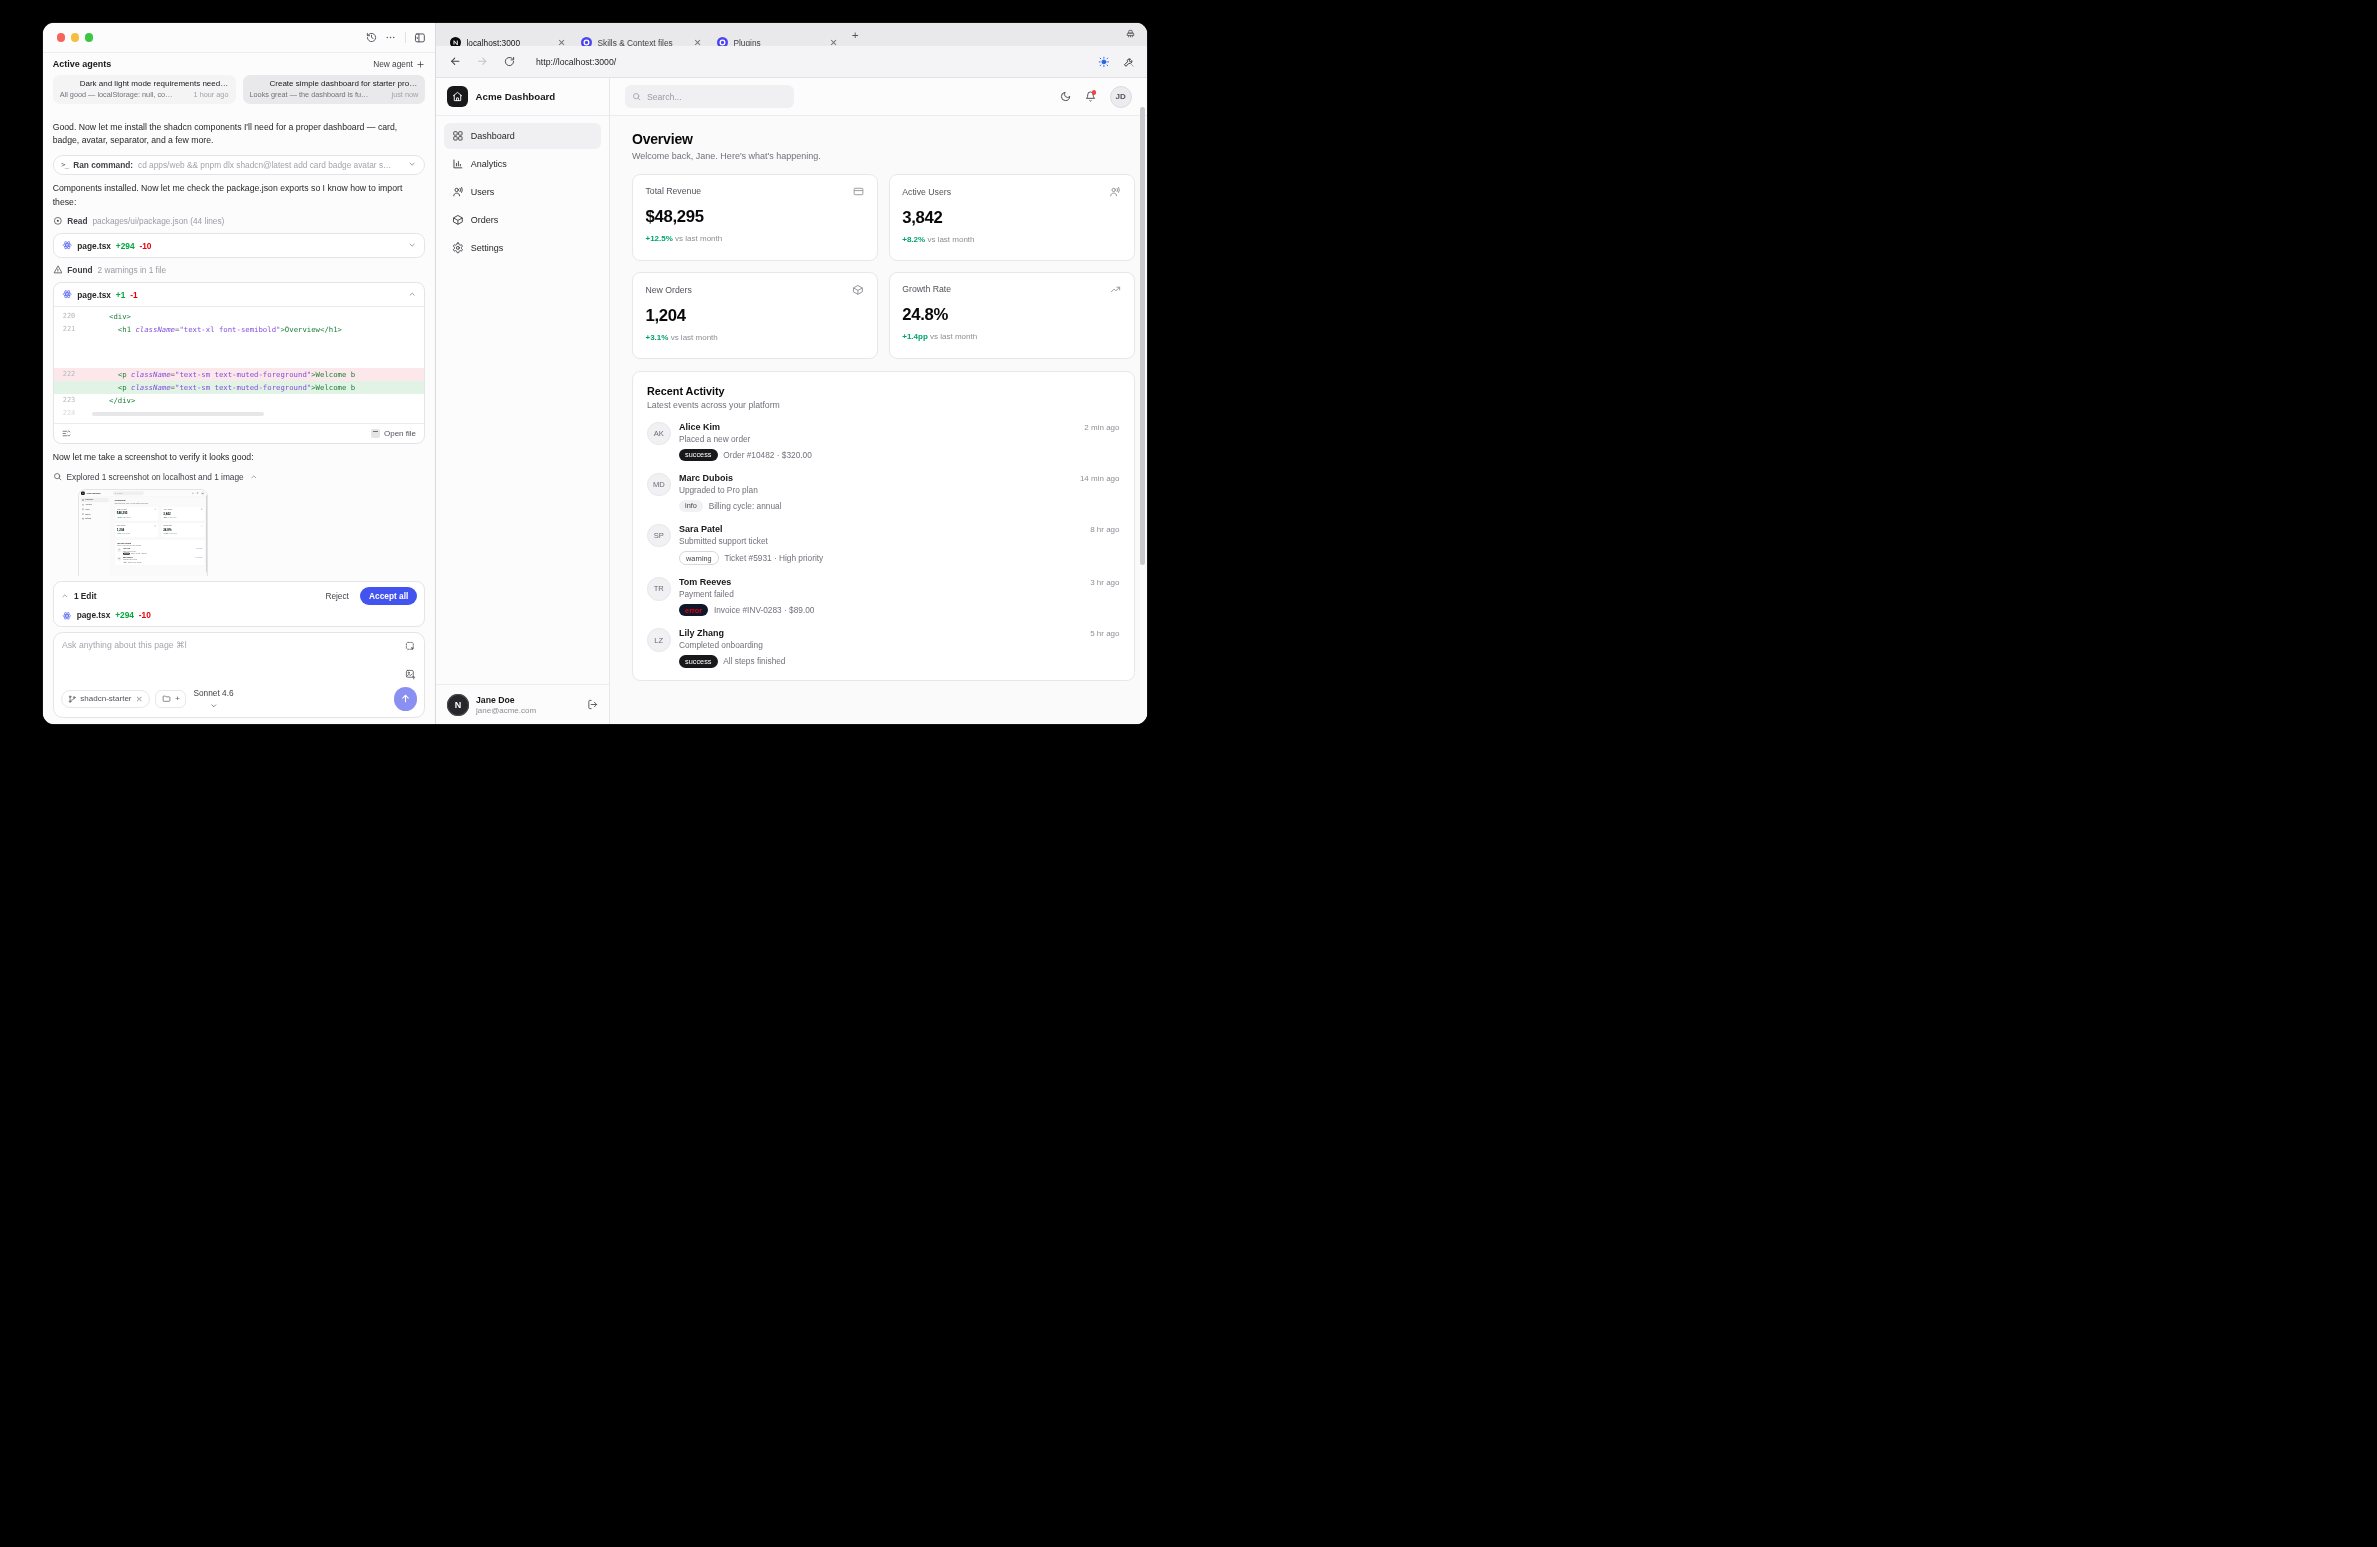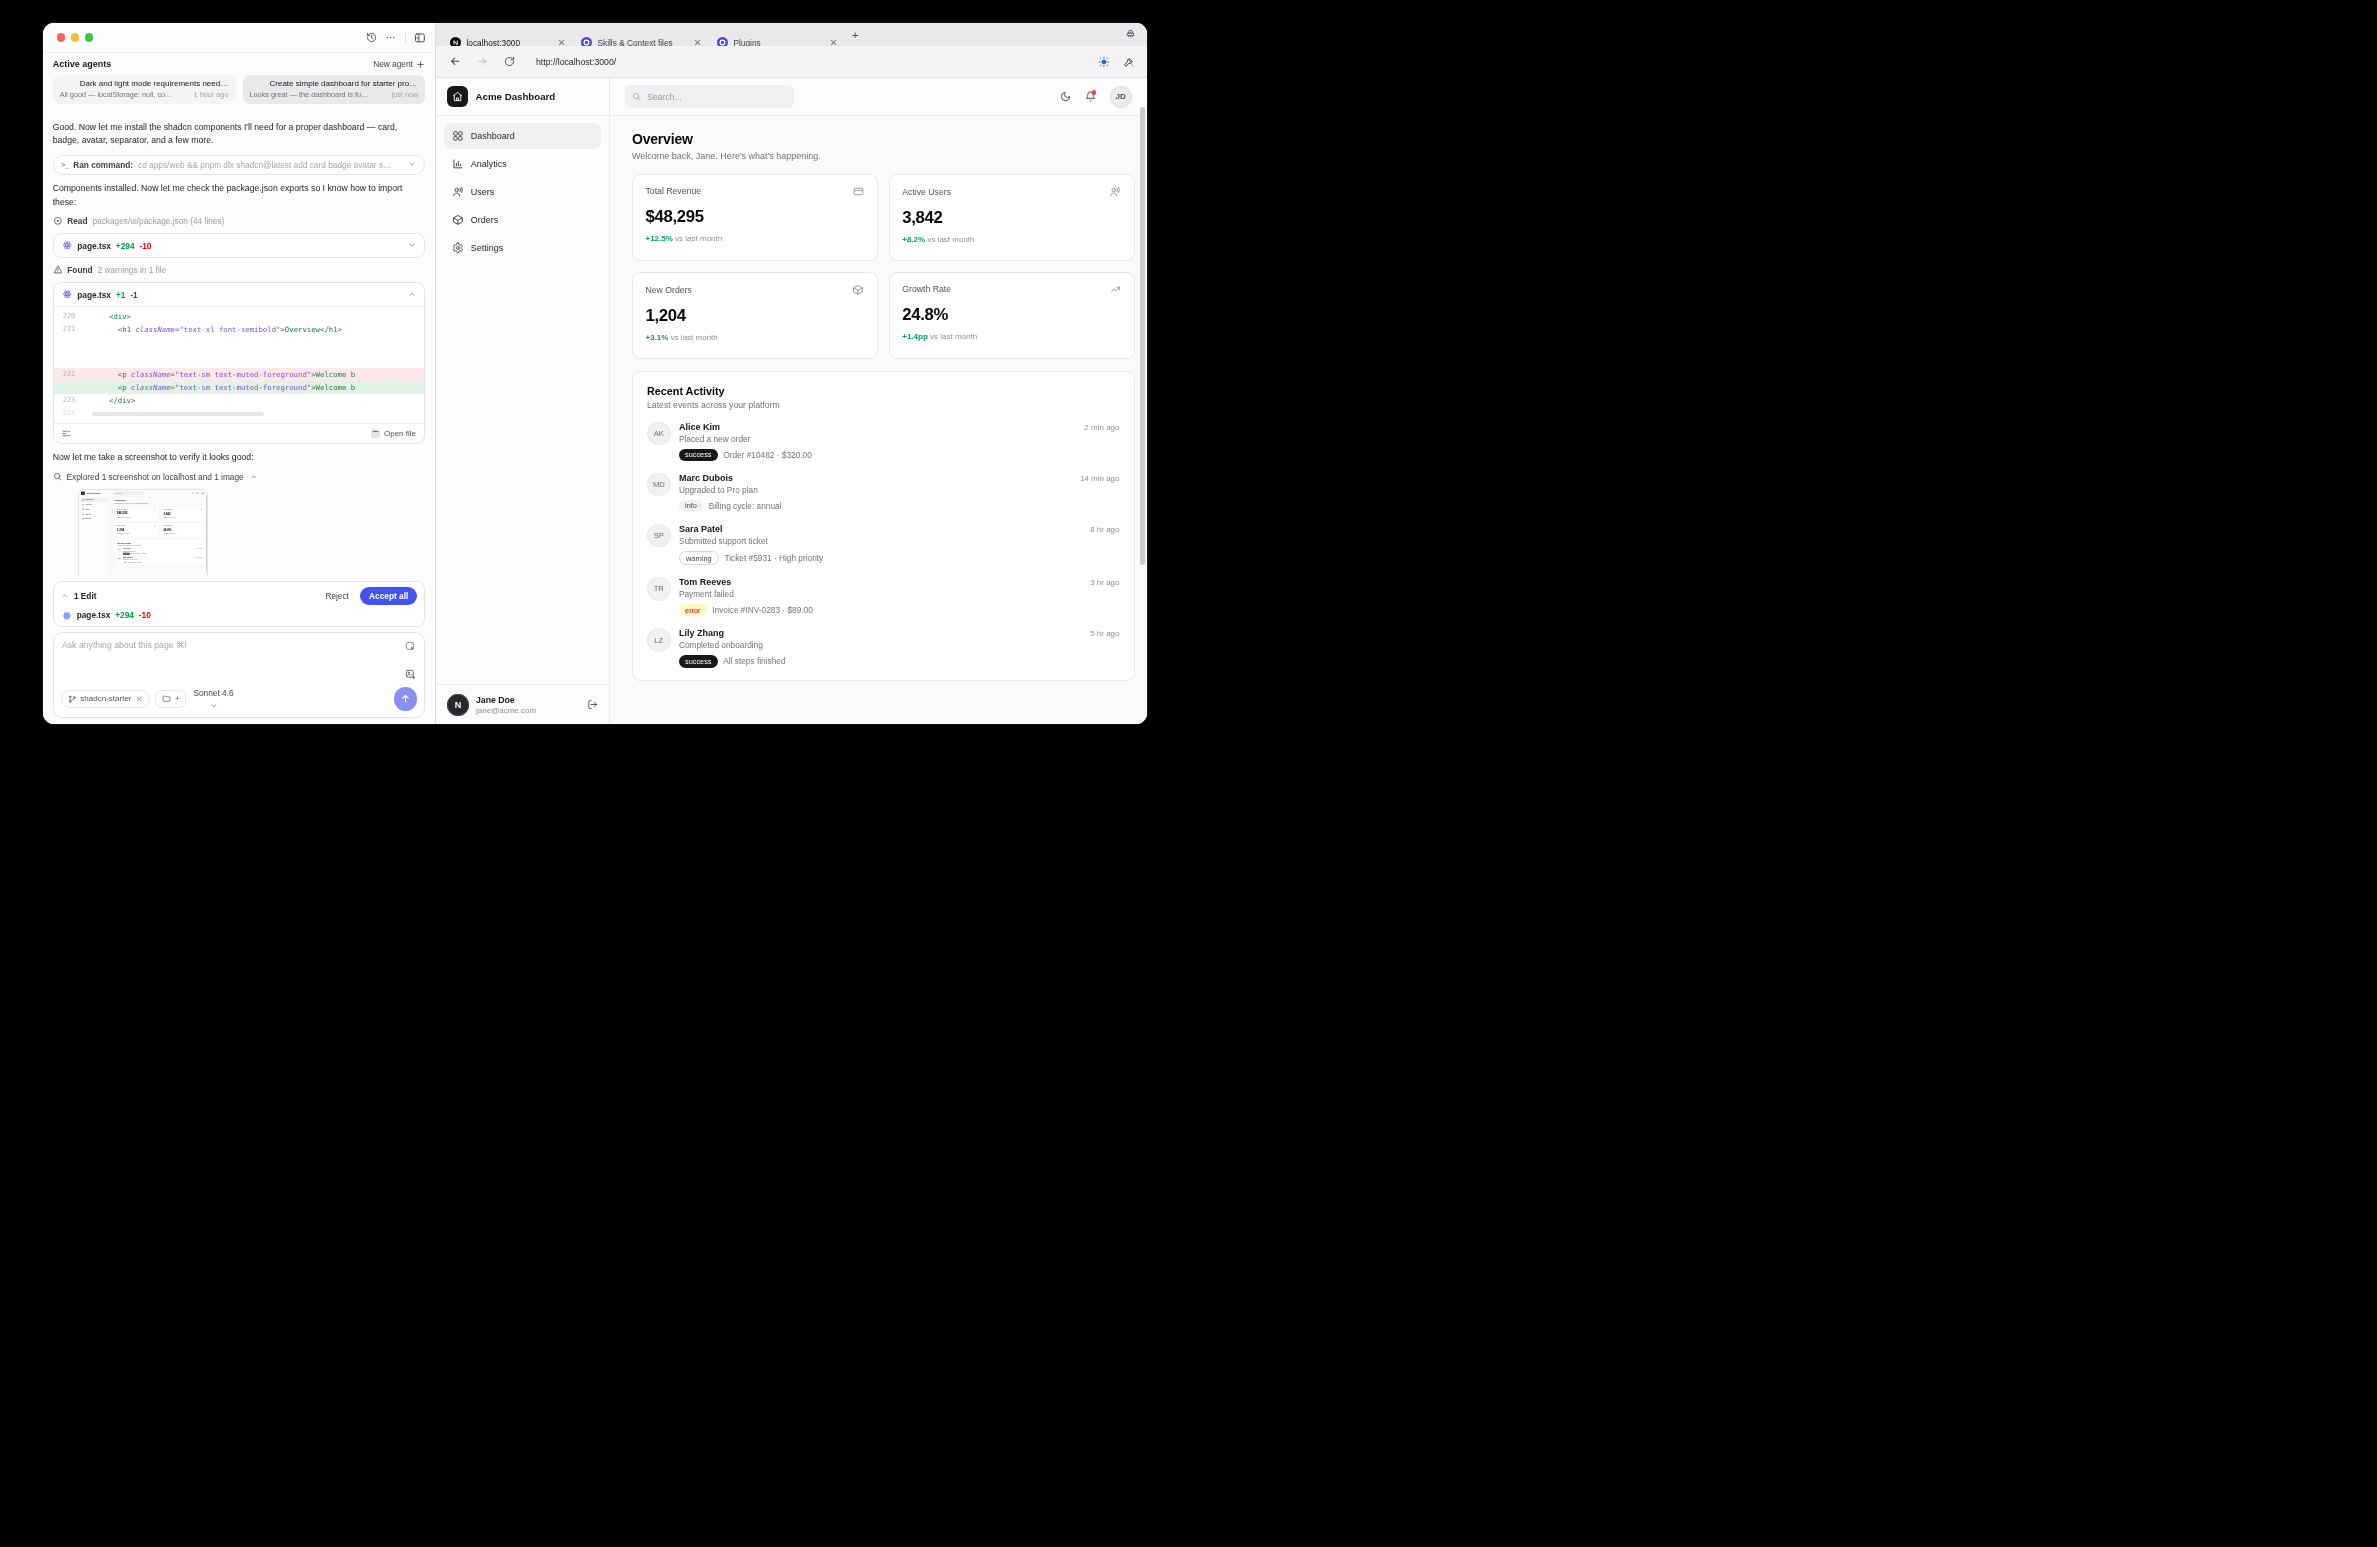--- a/index.html
+++ b/index.html
@@ -145,21 +145,21 @@
   .a-body { flex:1; min-width:0; }
   .a-top { display:flex; align-items:baseline; }
   .a-name { font-size:9px; font-weight:700; color:#18181b; }
   .a-time { margin-left:auto; font-size:8px; color:#8e8e96; }
   .a-desc { font-size:8.3px; color:#71717a; margin-top:2.1px; }
   .a-meta { display:flex; align-items:center; gap:5.6px; margin-top:4.9px; }
   .badge { font-size:7.3px; border-radius:694px; padding:1.7px 6.2px; font-weight:500; }
   .badge.dark { background:#18181b; color:#fff; }
   .badge.gray { background:#f1f1f3; color:#3f3f46; }
   .badge.outline { background:#fff; border:0.7px solid #d8d8dc; color:#3f3f46; }
-  .badge.red { background:#fef9c3; color:#e7000b; }
+  .badge.red { background:#0f172a; color:#e7000b;font-weight:bold; }
   .a-detail { font-size:8.3px; color:#71717a; }
   .vscroll { position:absolute; right:2.1px; top:29px; width:4.9px; height:458px; border-radius:2.8px; background:#c9c9ce; }
   svg { display:block; }
 </style>
 </head>
 <body>
 
 <div class="stage">
   <div class="window">
 

